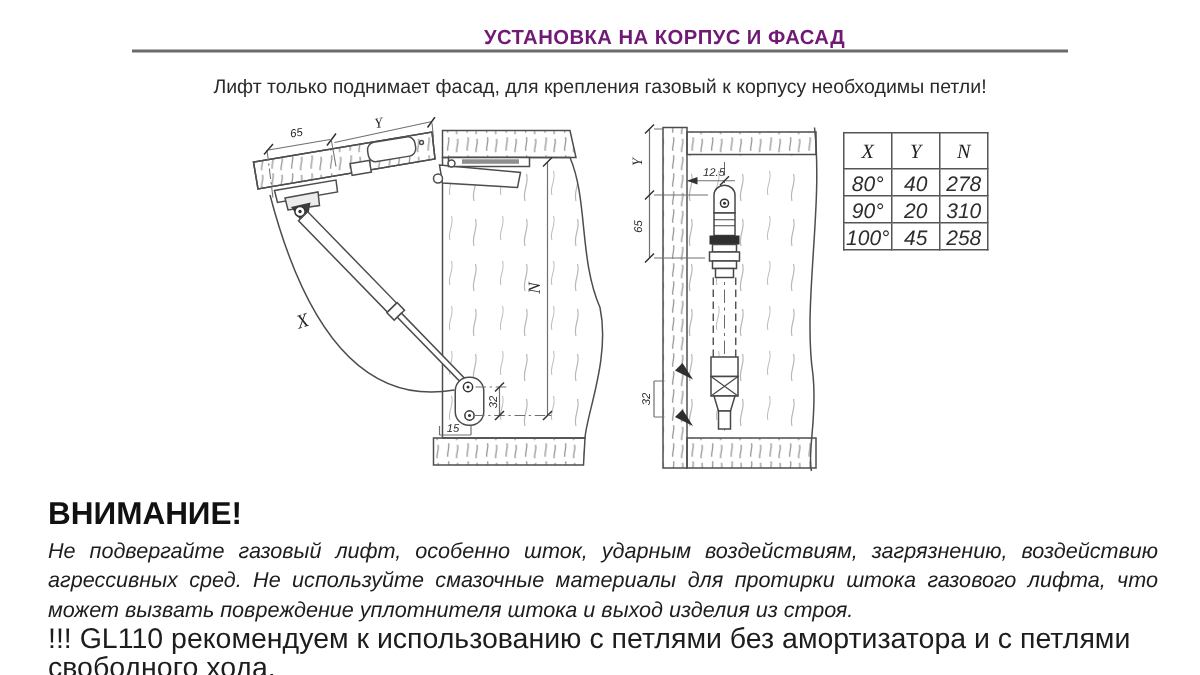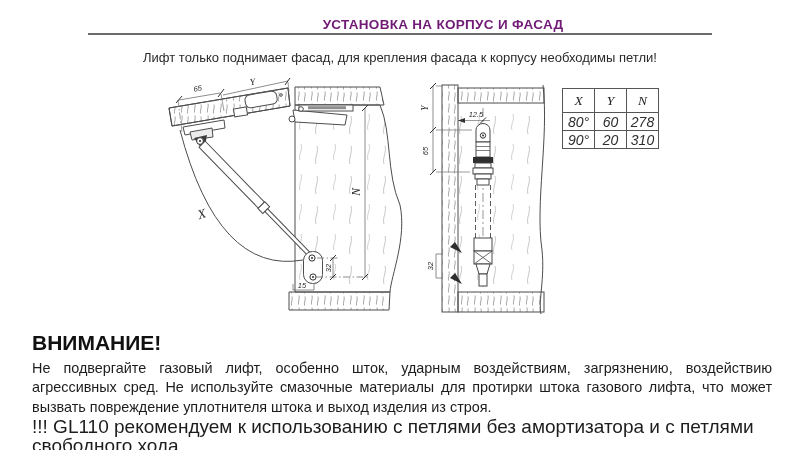--- a/index.html
+++ b/index.html
@@ -24,34 +24,34 @@
   .spec th{
     width:31px;height:23px;font-family:"Liberation Serif",serif;
     font-style:italic;font-weight:normal;font-size:13.5px;color:#222;
   }
   .spec td{
     height:17px;font-family:"Liberation Sans",sans-serif;
     font-style:italic;font-size:14px;color:#2d2d2d;
   }
   .warning{position:absolute;left:32px;top:331px;width:740px;}
   .warning-heading{font-size:21px;font-weight:bold;color:#111;margin:0 0 4px 0;}
-  .warning-body{font-size:14.4px;line-height:19.3px;text-align:justify;color:#1d1d1d;margin:0;}
+  .warning-body{font-size:14.4px;line-height:19.3px;text-align:justify;color:#1d1d1d;margin:0;font-style:italic;}
   .warning-note{font-size:19px;line-height:19.3px;color:#1d1d1d;margin:0;}
   svg text{fill:#2a2a2a;}
   .dim-num{font-family:"Liberation Sans",sans-serif;font-style:italic;font-size:7.5px;}
   .dim-letter{font-family:"Liberation Serif",serif;font-style:italic;}
 </style>
 </head>
 <body>
 
 <div class="page">
 
   <div class="title">УСТАНОВКА НА КОРПУС И ФАСАД</div>
   <div class="rule"></div>
-  <div class="subtitle">Лифт только поднимает фасад, для крепления фасада к корпусу необходимы петли!</div>
+  <div class="subtitle">Лифт только поднимает фасад, для крепления газовый к корпусу необходимы петли!</div>
 
   <svg class="fig fig-open" width="265" height="245" viewBox="0 0 265 245">
     <defs>
       <pattern id="grainA" width="13" height="12" patternUnits="userSpaceOnUse">
         <path d="M2.5,10.5 C1.8,7.5 4,4.5 3,1.5" stroke="#8d8d8d" stroke-width="0.8" fill="none"></path>
         <path d="M8.5,11.5 C7.8,8.5 10,5.5 9,2.5" stroke="#8d8d8d" stroke-width="0.8" fill="none"></path>
       </pattern>
       <pattern id="grainB" width="34" height="30" patternUnits="userSpaceOnUse">
         <path d="M6,26 C4,20 9,14 7,8" stroke="#b7b7b7" stroke-width="0.8" fill="none"></path>
         <path d="M24,22 C22,17 27,12 25,6" stroke="#bdbdbd" stroke-width="0.7" fill="none"></path>
@@ -194,27 +194,32 @@
 
   <table class="spec">
     <tbody>
         <tr>
       <th>X</th>
       <th>Y</th>
       <th>N</th>
     </tr>
     <tr>
       <td>80°</td>
-      <td>60</td>
+      <td>40</td>
       <td>278</td>
     </tr>
     <tr>
       <td>90°</td>
       <td>20</td>
       <td>310</td>
+    </tr>
+    <tr>
+      <td>100°</td>
+      <td>45</td>
+      <td>258</td>
     </tr>
   </tbody>
     </table>
 
   <div class="warning">
     <div class="warning-heading">ВНИМАНИЕ!</div>
     <p class="warning-body">Не подвергайте газовый лифт, особенно шток, ударным воздействиям, загрязнению, воздействию агрессивных сред. Не используйте смазочные материалы для протирки штока газового лифта, что может вызвать повреждение уплотнителя штока и выход изделия из строя.</p>
     <p class="warning-note">!!! GL110 рекомендуем к использованию с петлями без амортизатора и с петлями свободного хода.</p>
   </div>
 

